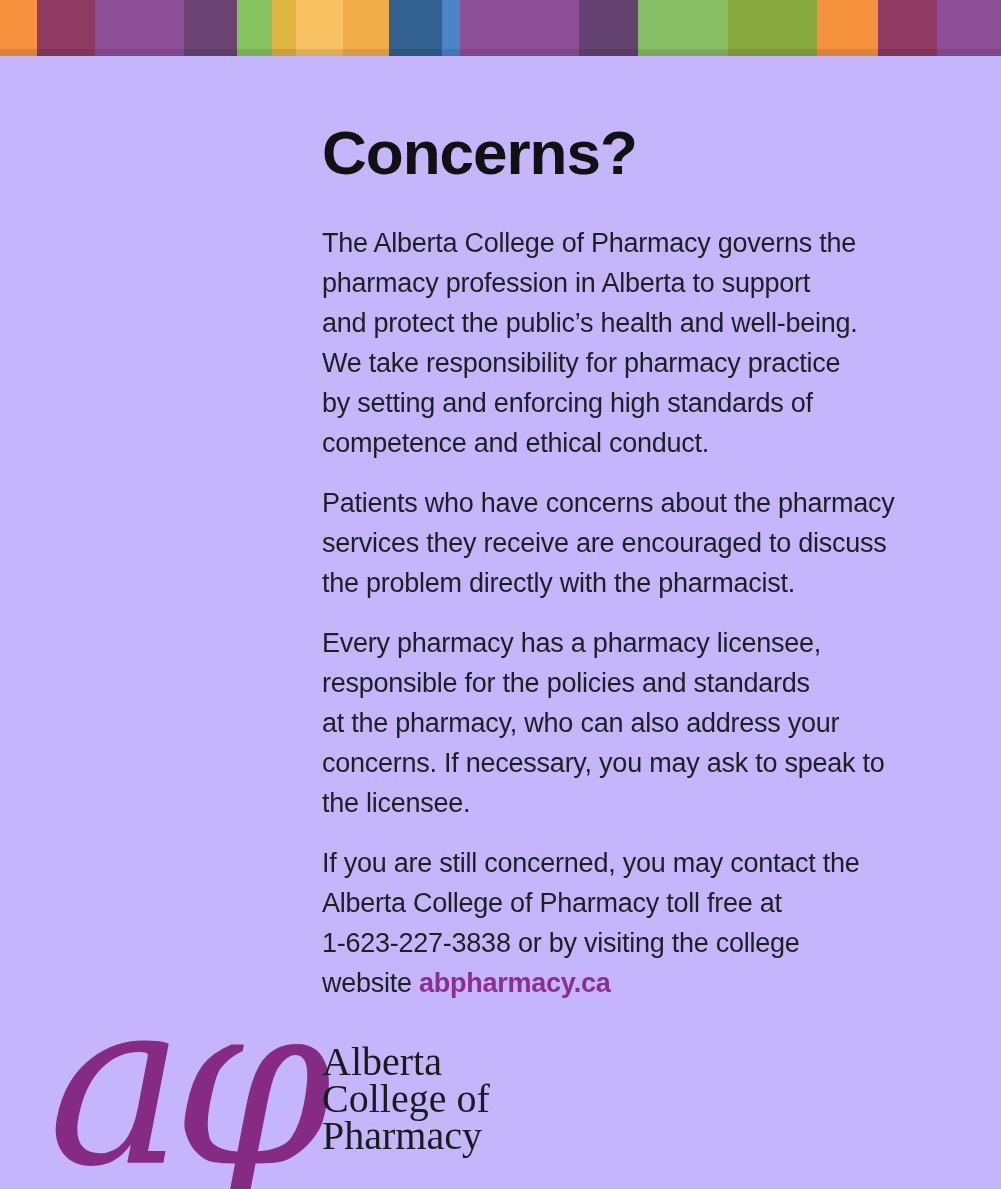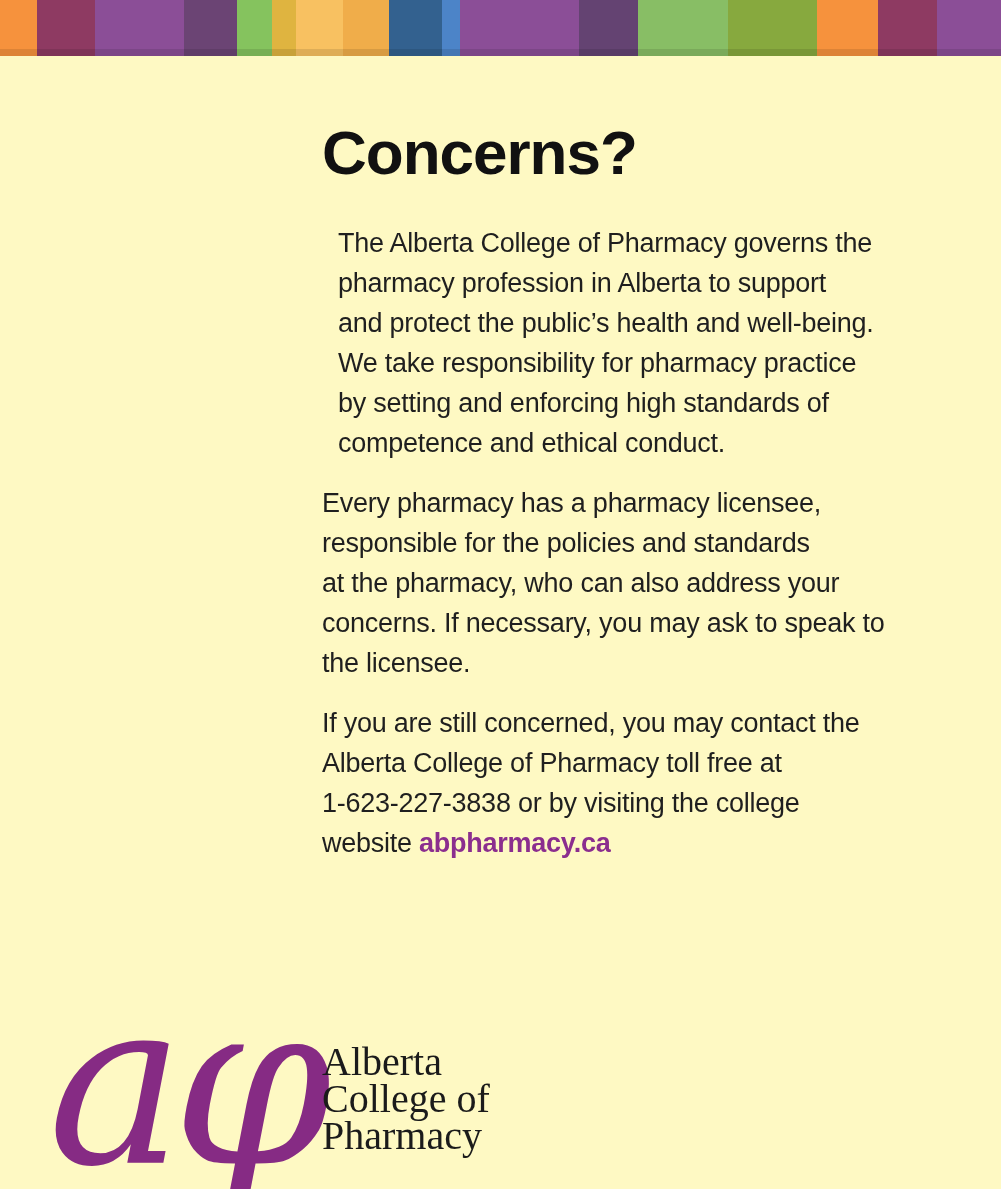--- a/index.html
+++ b/index.html
@@ -1,21 +1,21 @@
 <!DOCTYPE html>
 <html><head>
 <meta charset="utf-8">
 <style>
   html, body { margin: 0; padding: 0; background: #e8e8e8; }
   .page {
     position: relative;
     width: 1001px;
     height: 1189px;
     margin: 0 auto;
-    background: #fef9c3;
+    background: #c4b5fd;
     overflow: hidden;
     font-family: "Liberation Sans", sans-serif;
   }
   .stripe-band {
     position: relative;
     display: flex;
     width: 100%;
     height: 56px;
     overflow: hidden;
   }
@@ -39,21 +39,21 @@
     font-weight: 700;
     letter-spacing: -1px;
   }
   .content p {
     margin: 20px 0 0 0;
     font-size: 27px;
     line-height: 40px;
     letter-spacing: -0.25px;
     white-space: pre;
   }
-  .content p.first { margin-top: 39px; margin-left: 16px; }
+  .content p.first { margin-top: 39px; }
   .weblink {
     font-weight: 700;
     text-decoration: none;
   }
   .logo-mark {
     position: absolute;
     left: 48px;
     top: 970px;
     font-family: "DejaVu Serif", serif;
     font-style: italic;
@@ -99,20 +99,23 @@
   <div class="content">
     <h1 class="headline" style="color: rgb(17, 17, 17);">Concerns?</h1>
 
     <p class="first" style="color: rgb(31, 31, 31);">The Alberta College of Pharmacy governs the
 pharmacy profession in Alberta to support
 and protect the public’s health and well-being.
 We take responsibility for pharmacy practice
 by setting and enforcing high standards of
 competence and ethical conduct.</p>
 
+    <p style="color: rgb(31, 31, 31);">Patients who have concerns about the pharmacy
+services they receive are encouraged to discuss
+the problem directly with the pharmacist.</p>
 
     <p style="color: rgb(31, 31, 31);">Every pharmacy has a pharmacy licensee,
 responsible for the policies and standards
 at the pharmacy, who can also address your
 concerns. If necessary, you may ask to speak to
 the licensee.</p>
 
     <p style="color: rgb(31, 31, 31);"><span>If you are still concerned, you may contact the
 Alberta College of Pharmacy toll free at
 1-623-227-3838 or by visiting the college

